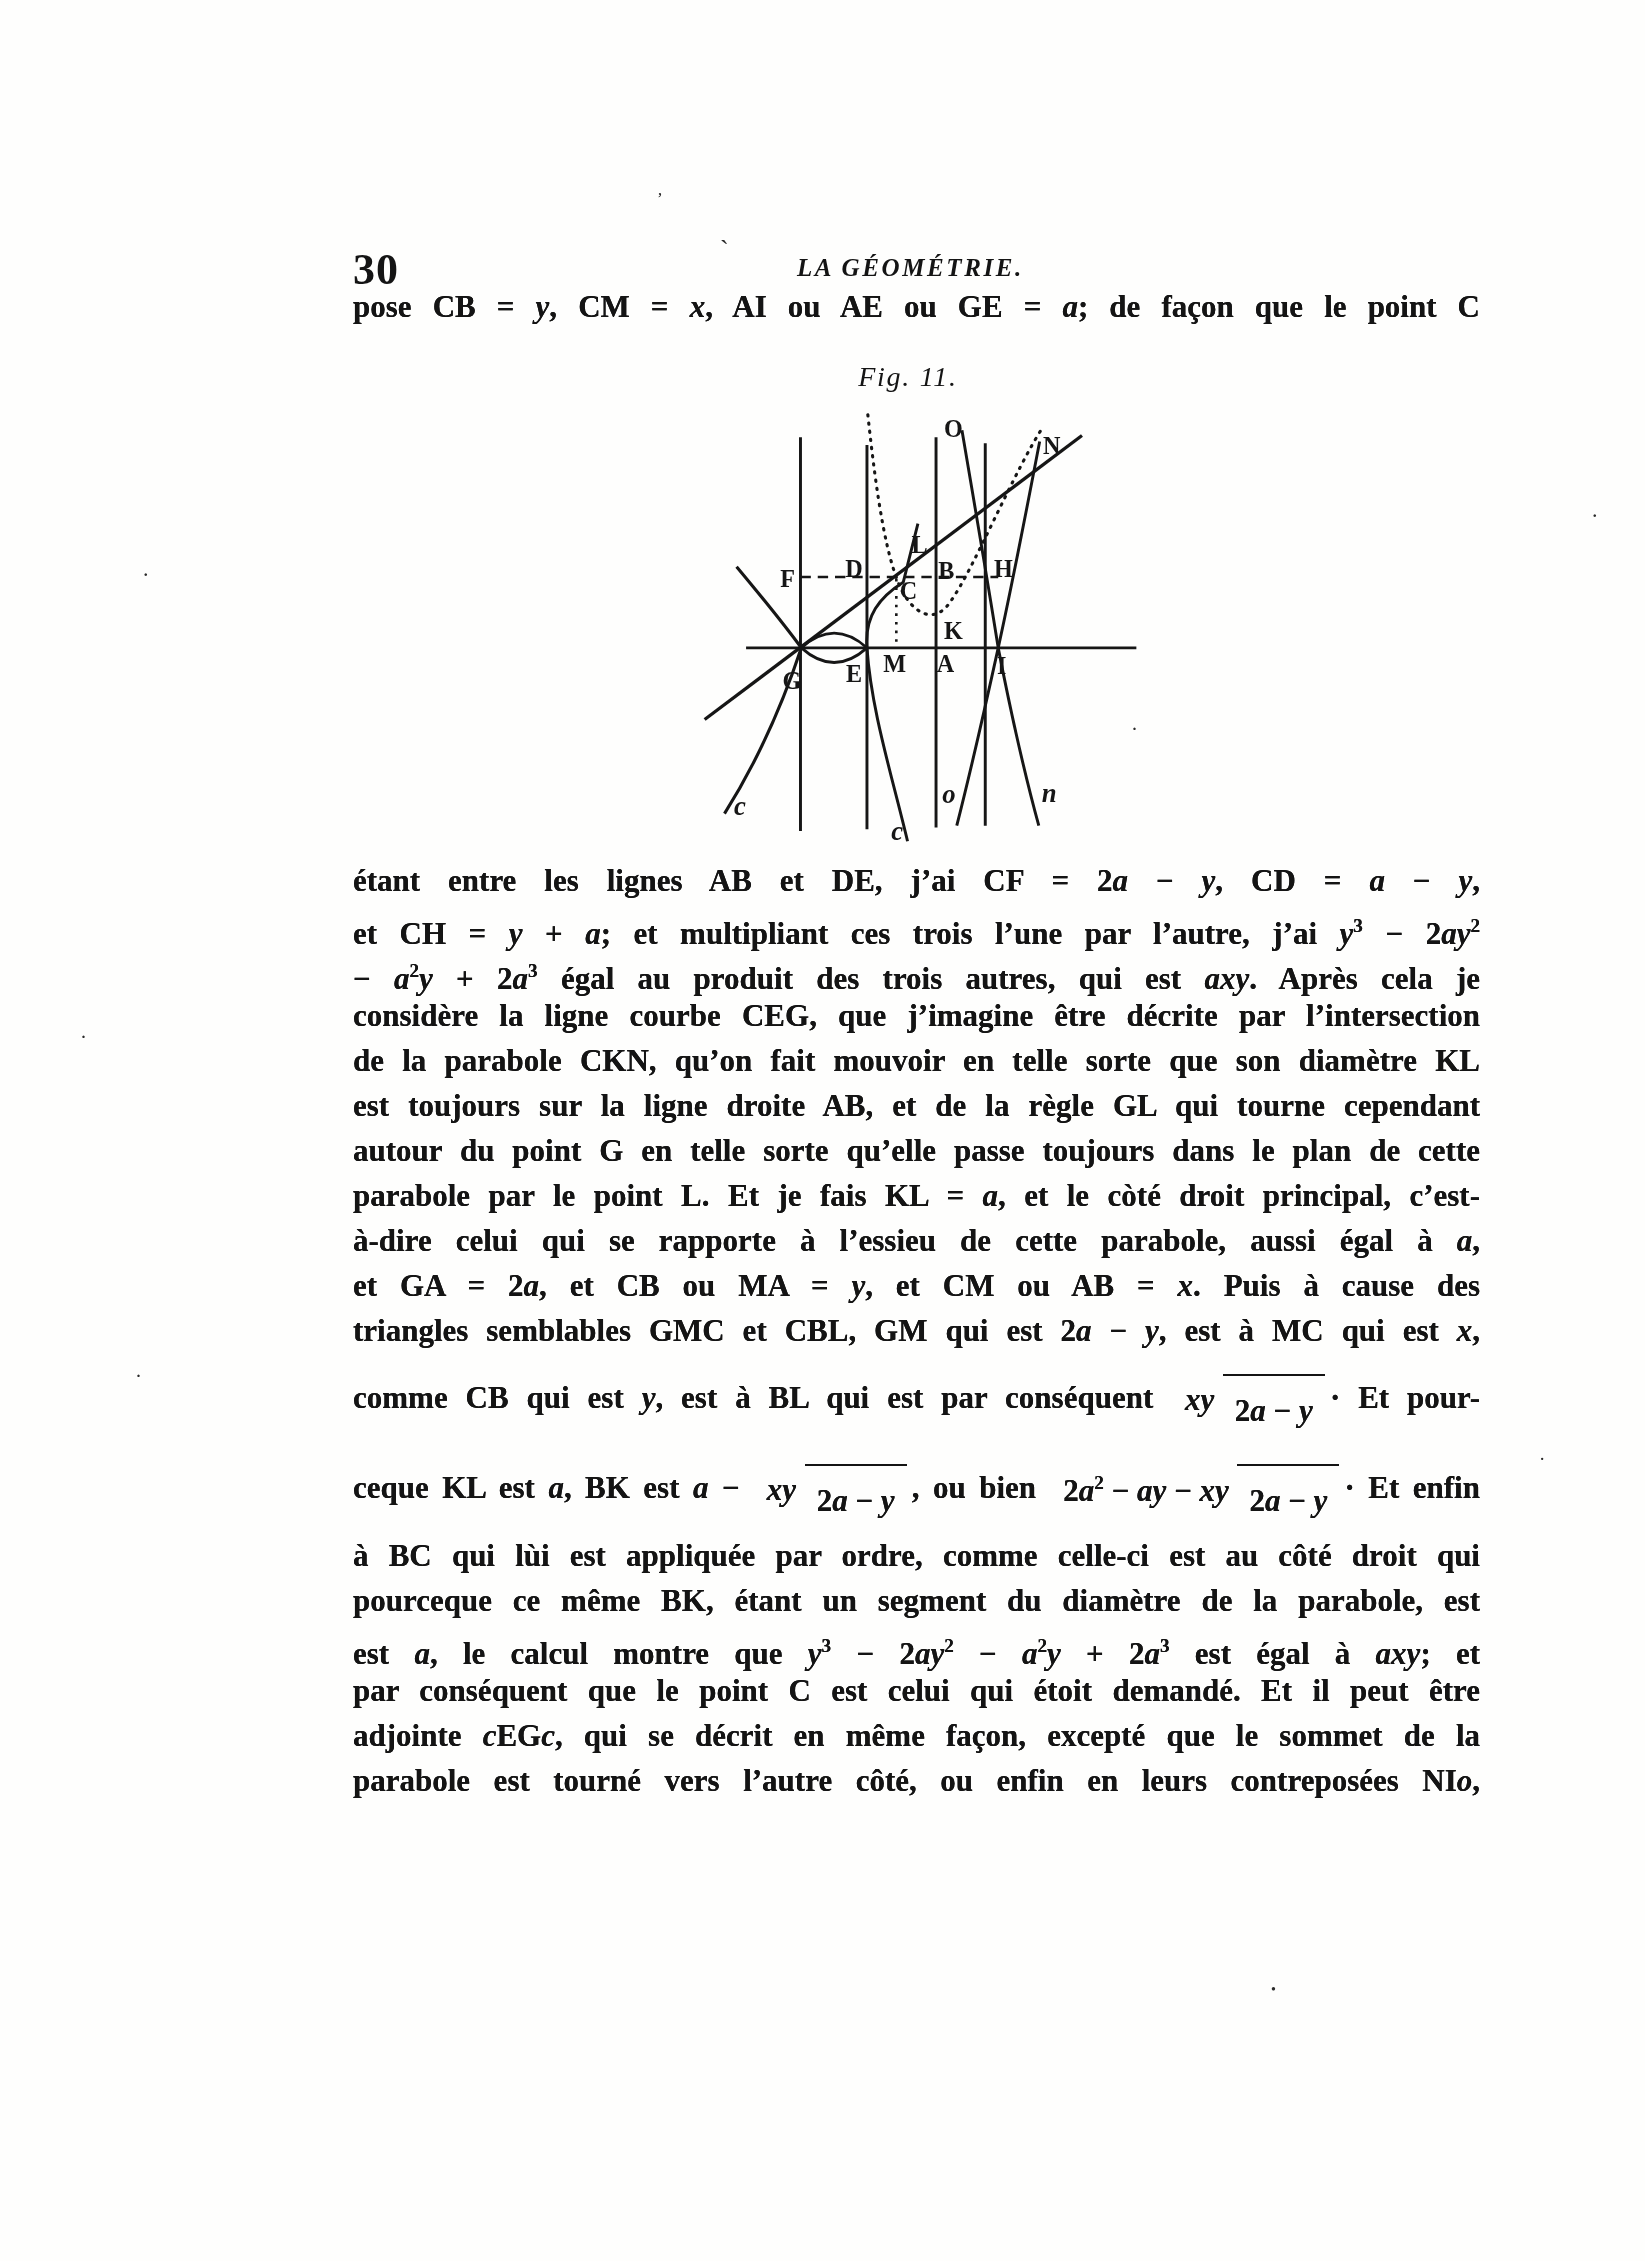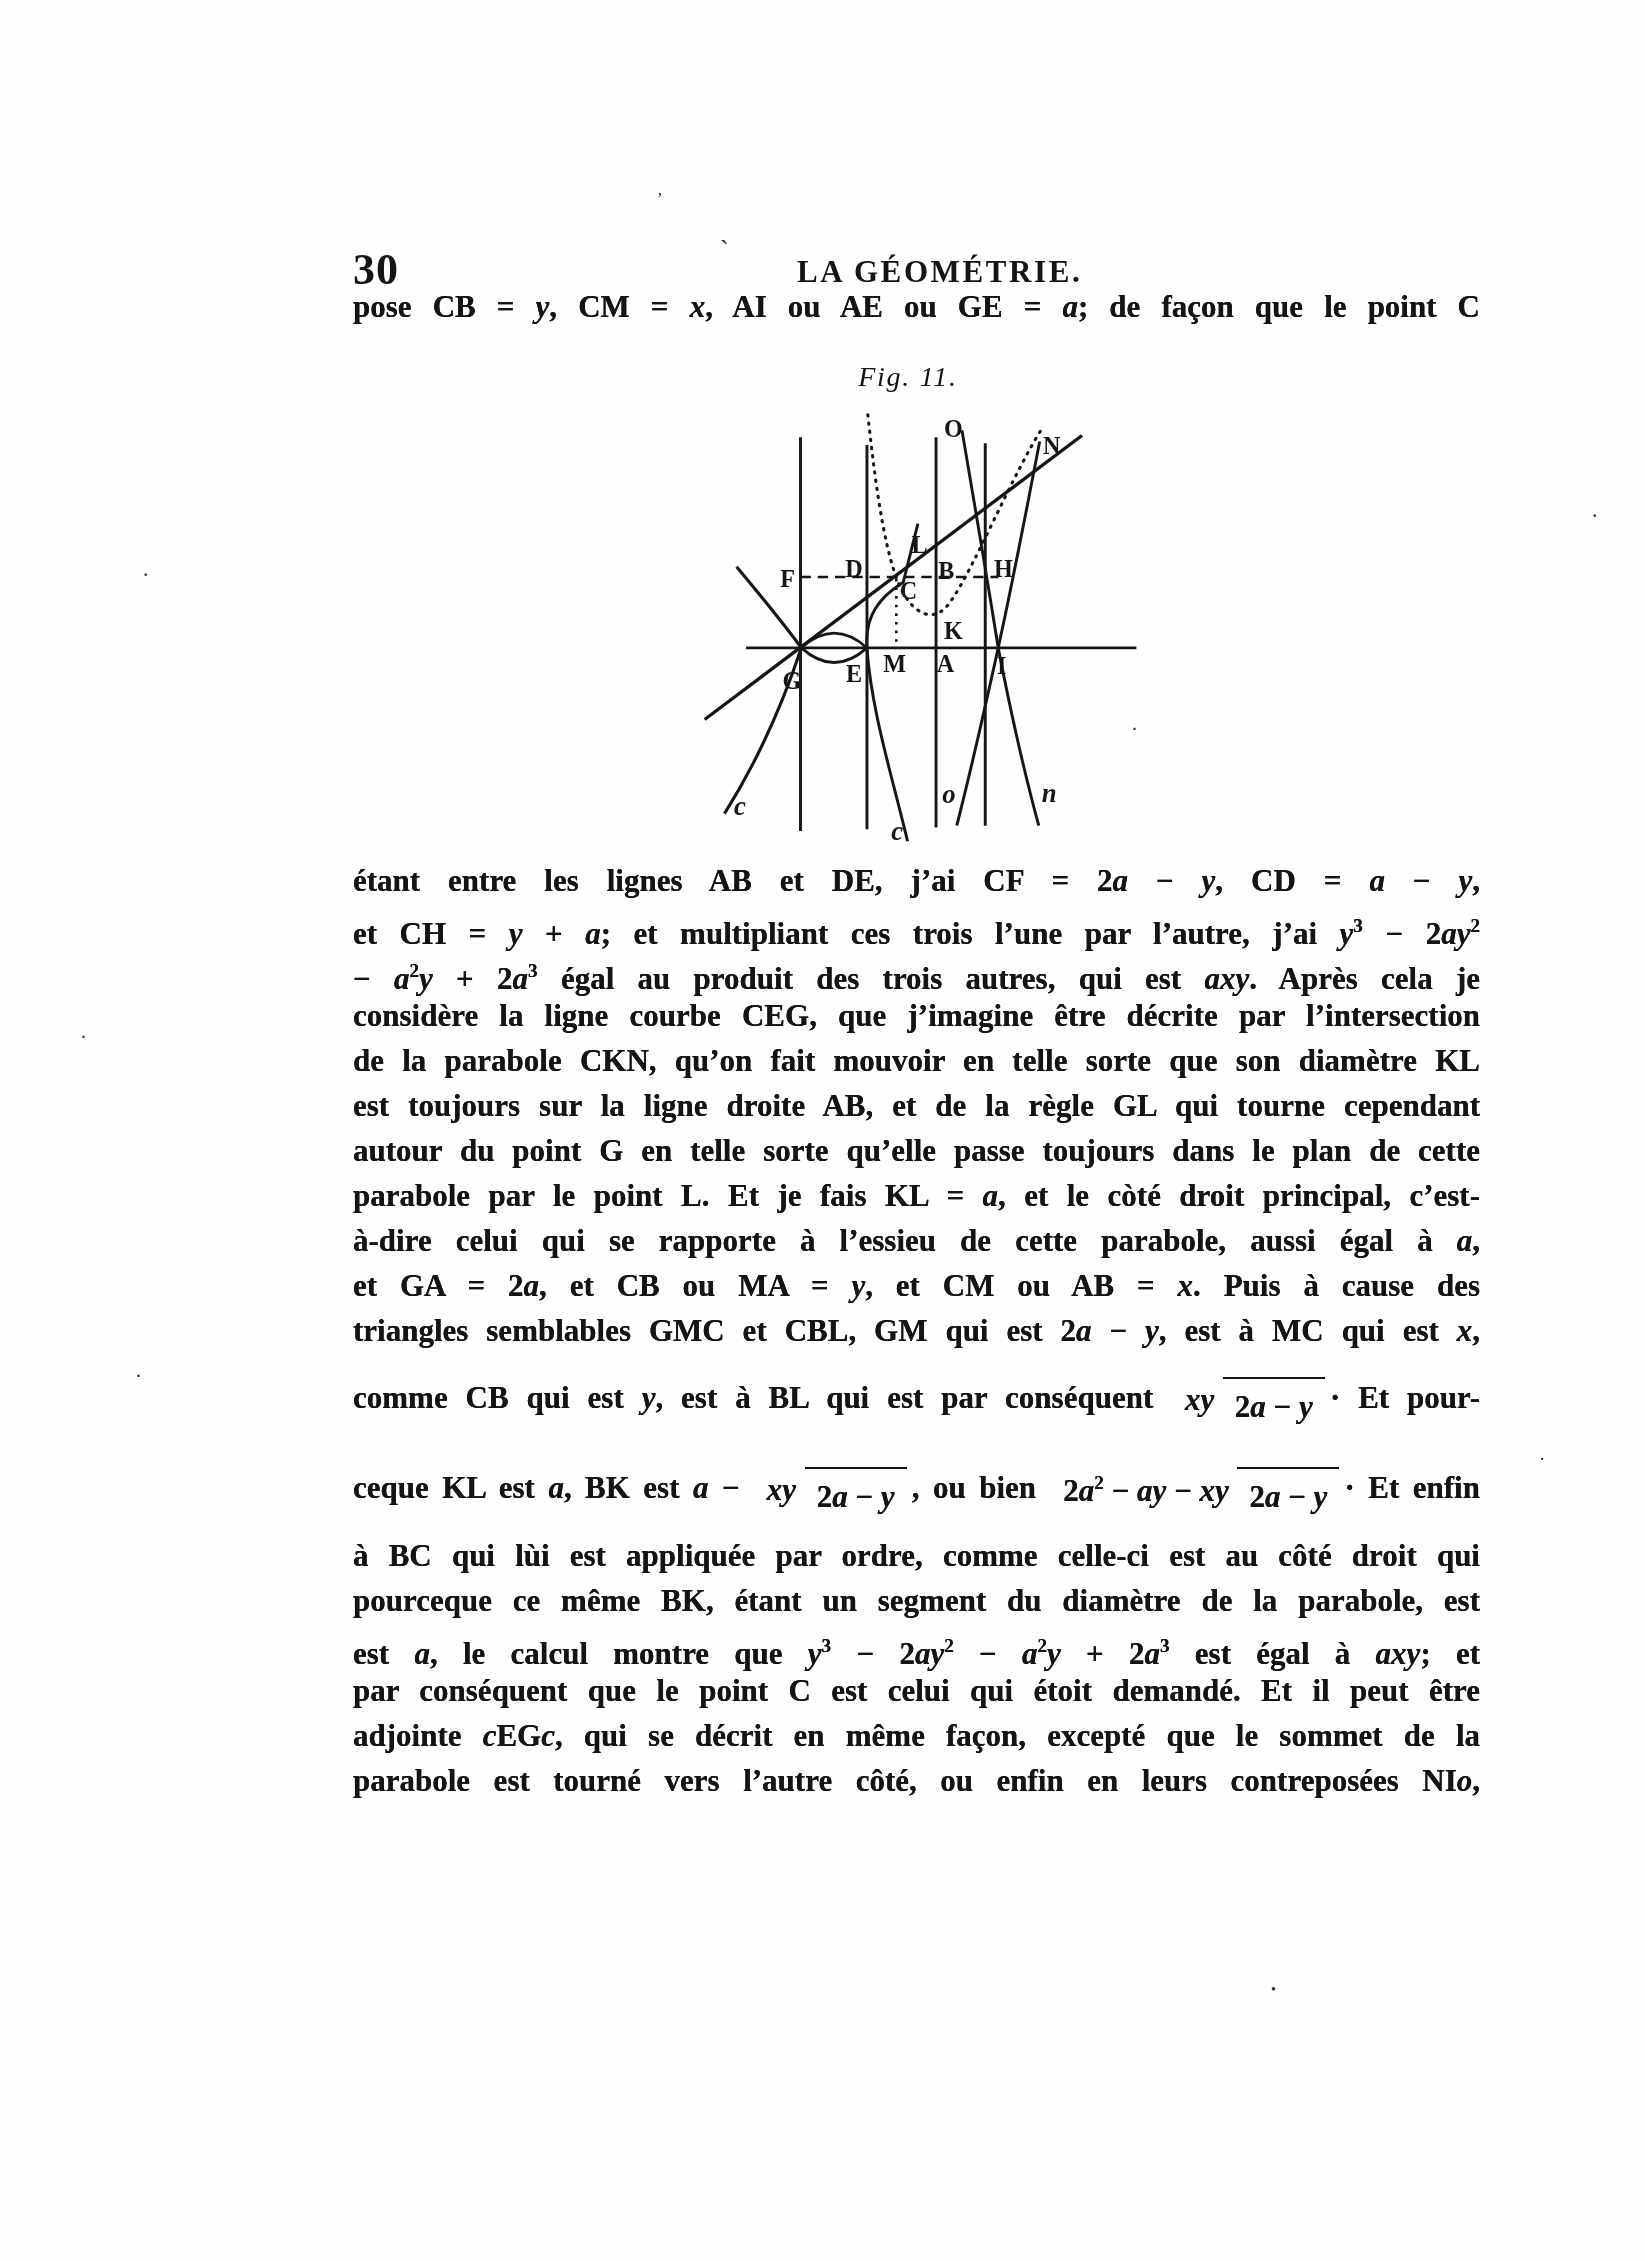--- a/index.html
+++ b/index.html
@@ -11,22 +11,23 @@
     color:#141414;
     overflow:hidden;
   }
   
   .pageno{
     position:absolute;left:353px;top:244px;
     font-size:44px;font-weight:600;letter-spacing:0.9px;
   }
   .running-title{
     position:absolute;left:797px;top:254px;
-    font-size:31px;font-weight:600;letter-spacing:2.6px;
+    font-size:25px;font-weight:600;letter-spacing:2.6px;
     white-space:nowrap;
+    font-style:italic;
   }
   
   .textcol{
     position:absolute;left:353px;width:1127px;font-weight:bold;
   }
   #intro{top:284px;}
   #paragraph{top:858px;}
   .tline{
     text-align:justify;
     -moz-text-align-last:justify;
@@ -38,21 +39,21 @@
   }
   .tline.tall{height:90px;line-height:90px;}
   .it{font-style:italic;}
   .sup{font-size:0.62em;vertical-align:0.62em;letter-spacing:0;}
   .frac{
     display:inline-flex;flex-direction:row;align-items:center;
     vertical-align:middle;line-height:1.12;margin:0 5.2px;
     text-align:center;text-align-last:center;
   }
   .fnum{display:block;padding:0 8.6px 1.7px;}
-  .fden{display:block;border-top:2.6px solid #141414;padding:11px 12px 0;}
+  .fden{display:block;border-top:2.6px solid #141414;padding:18px 12px 0;}
   
   .fig-caption{
     position:absolute;left:908px;top:361px;transform:translateX(-50%);
     font-size:28px;font-style:italic;font-weight:400;letter-spacing:1.7px;
     white-space:nowrap;
   }
   #figsvg{position:absolute;left:700px;top:413px;}
   #figsvg path, #figsvg line{stroke:#161616;fill:none;}
   .flab{font:700 28px "Liberation Serif",serif;fill:#161616;}
   .flit{font:italic 700 31px "Liberation Serif",serif;fill:#161616;}

